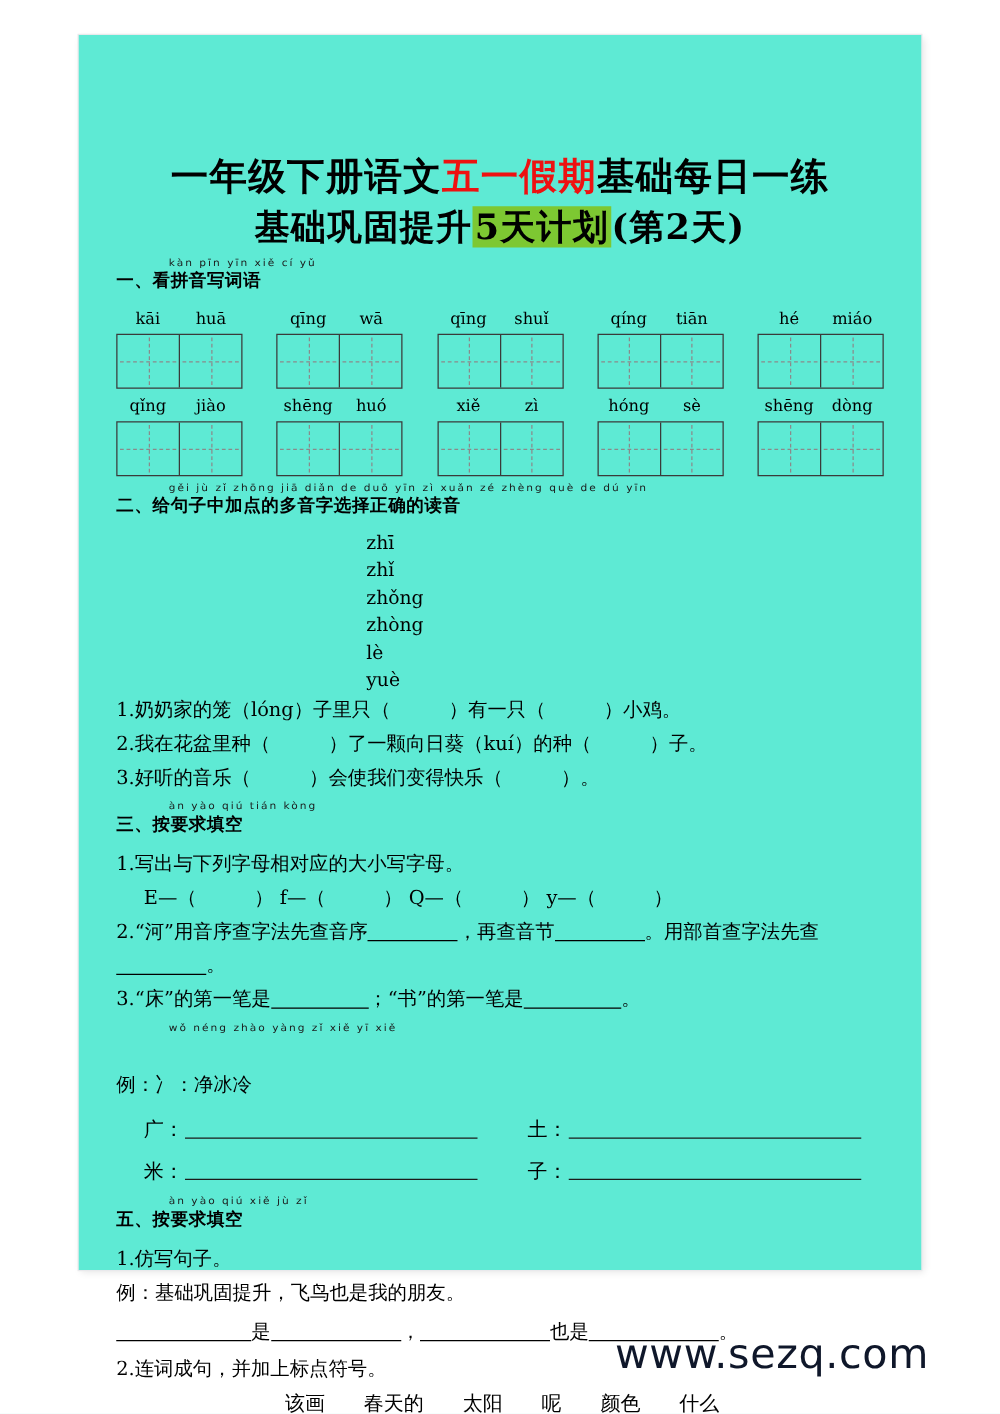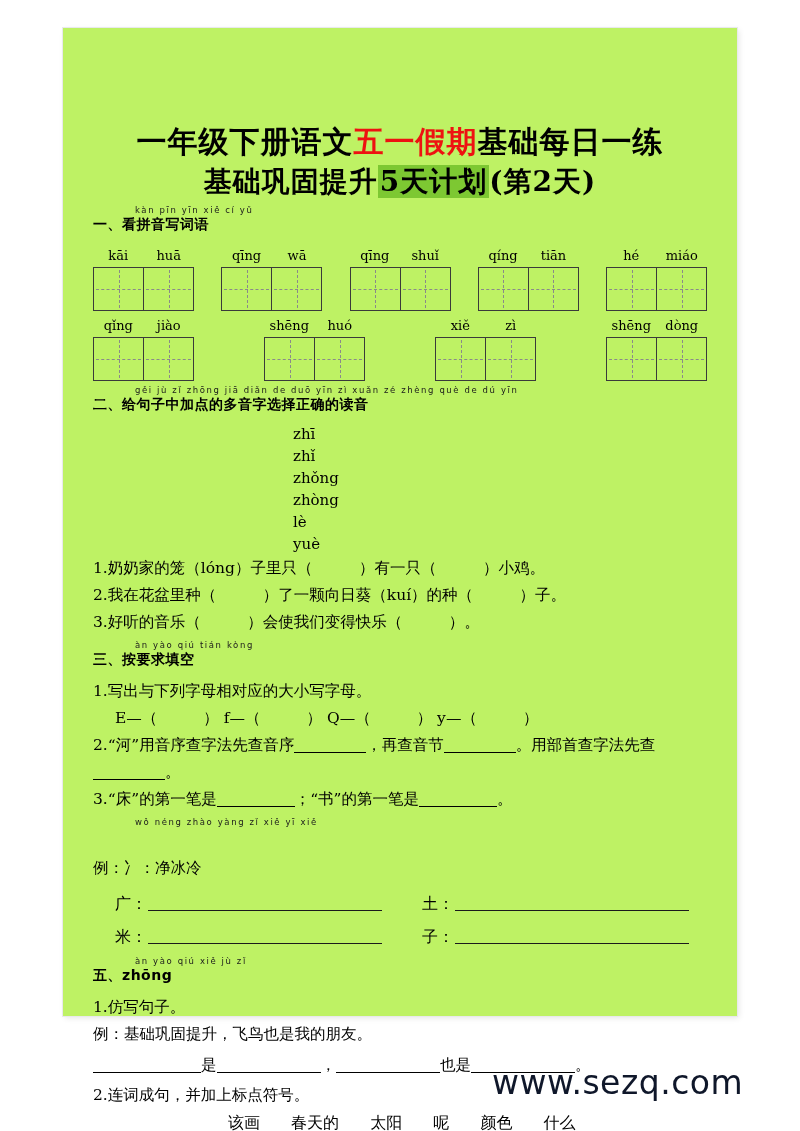--- a/index.html
+++ b/index.html
@@ -15,21 +15,21 @@
     overflow: hidden;
   }
 
   
   #sheet {
     position: absolute;
     left: 63px;
     top: 28px;
     width: 674px;
     height: 988px;
-    background: #bef264;
+    background: #5eead4;
     box-shadow: 0 0 0 1px #e9e9ec, 2px 2px 6px rgba(0,0,0,0.10);
   }
 
   #content {
     position: absolute;
     left: 30px;
     top: 95px;
     width: 614px;
   }
 
@@ -297,20 +297,30 @@
           <span>xiě</span>
           <span>zì</span>
         </div>
         <div class="tz-boxes">
           <div class="tz-cell"></div>
           <div class="tz-cell"></div>
         </div>
       </div>
       <div class="tz-group">
         <div class="tz-py">
+          <span>hóng</span>
+          <span>sè</span>
+        </div>
+        <div class="tz-boxes">
+          <div class="tz-cell"></div>
+          <div class="tz-cell"></div>
+        </div>
+      </div>
+      <div class="tz-group">
+        <div class="tz-py">
           <span>shēng</span>
           <span>dòng</span>
         </div>
         <div class="tz-boxes">
           <div class="tz-cell"></div>
           <div class="tz-cell"></div>
         </div>
       </div>
     </div>
 
@@ -375,21 +385,21 @@
         <span class="ln"></span>
       </div>
       <div class="rad-item">
         <span class="lbl">子：</span>
         <span class="ln"></span>
       </div>
     </div>
 
     <div class="sec" style="margin-top:18px;">
       <div class="sec-py">àn yào qiú xiě jù zǐ</div>
-      <div class="sec-title">五、zhōng</div>
+      <div class="sec-title">五、按要求填空</div>
     </div>
 
     <div class="bodytext">1.仿写句子。</div>
     <div class="bodytext">例：基础巩固提升，飞鸟也是我的朋友。</div>
 
     <div class="bodytext" style="line-height:34px;">
       <span class="blk" style="width:108px;"></span><span>是</span><span class="blk" style="width:104px;"></span><span>，</span><span class="blk" style="width:104px;"></span><span>也是</span><span class="blk" style="width:104px;"></span><span>。</span>
     </div>
 
     <div class="bodytext">2.连词成句，并加上标点符号。</div>

